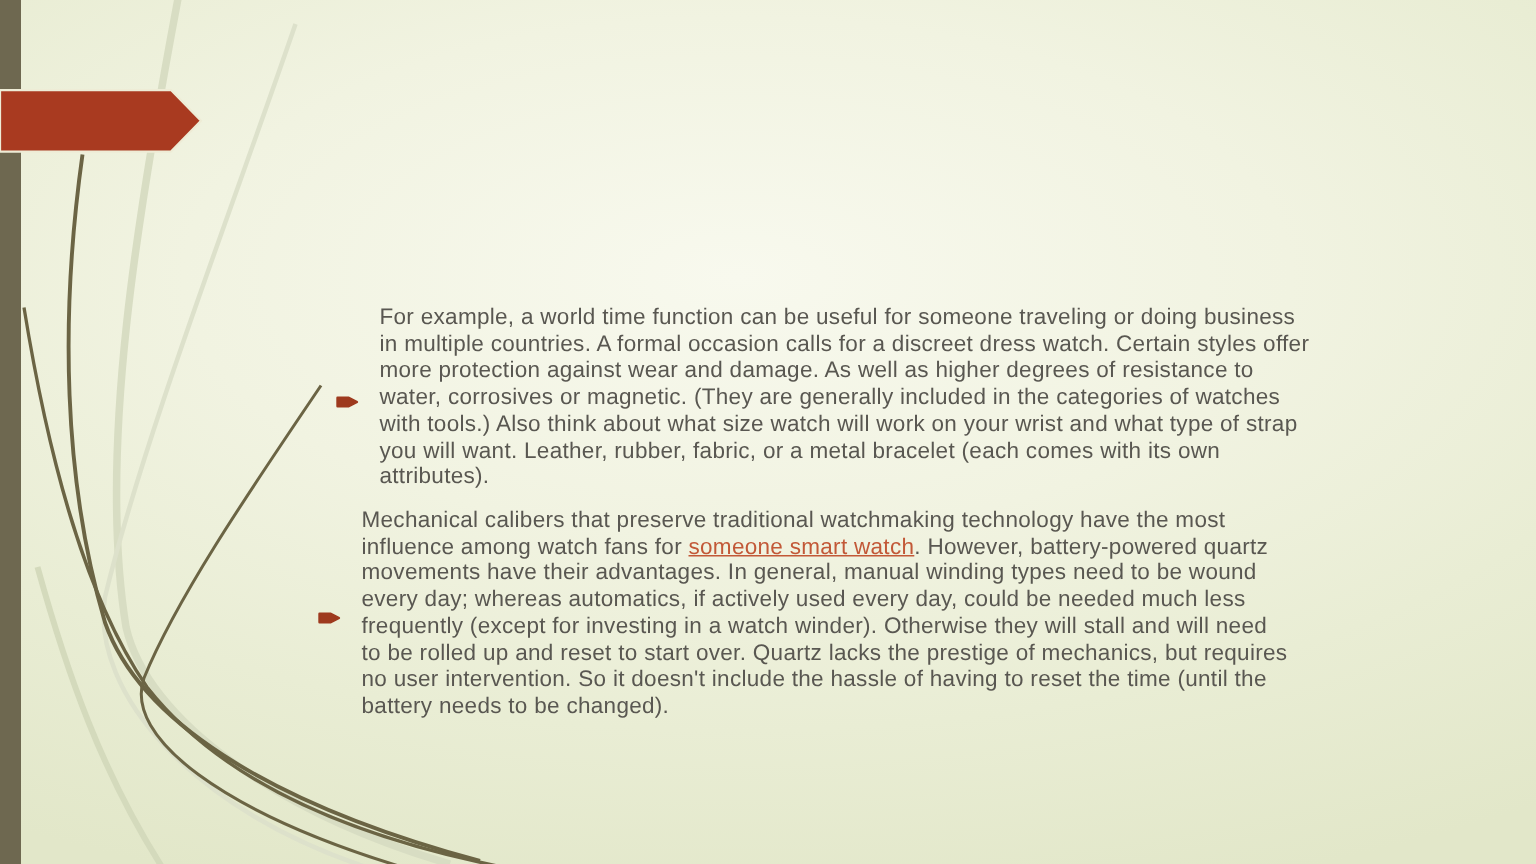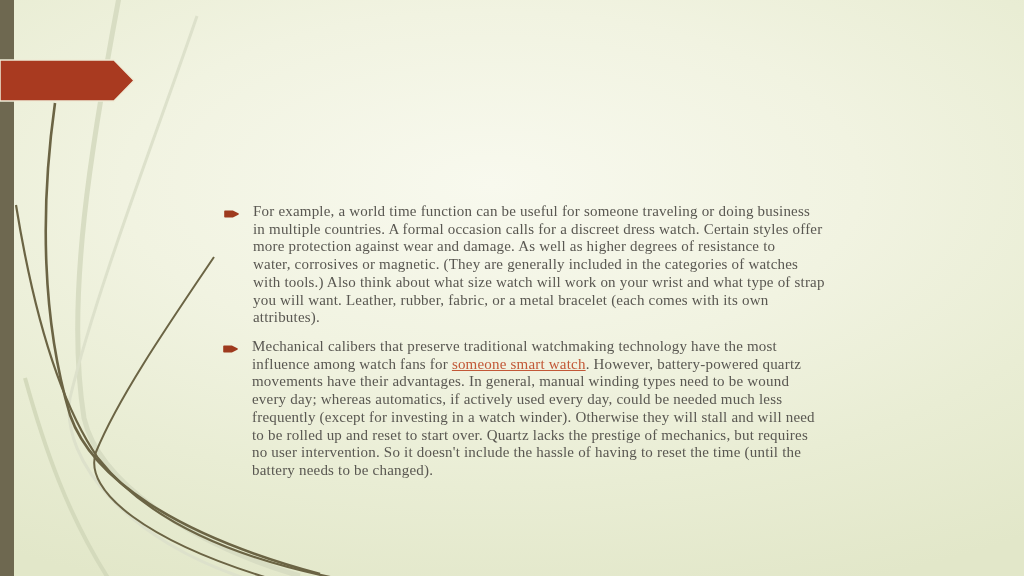--- a/index.html
+++ b/index.html
@@ -11,30 +11,30 @@
     position:absolute;inset:0;
     background:radial-gradient(ellipse 90% 75% at 48% 32%, #f8f9ee 0%, #f1f3e1 40%, #e9edd4 70%, #e2e7c9 100%);
   }
   .accent-bar{
     position:absolute;left:0;top:0;width:14px;height:576px;
     background:#6e6850;
   }
   .grass{position:absolute;left:0;top:0;pointer-events:none;}
   .arrow-banner{position:absolute;left:0;top:58px;pointer-events:none;}
   .bullet-item{
-    position:absolute;display:flex;align-items:flex-start;font-family:Liberation Serif, serif;
+    position:absolute;display:flex;align-items:center;
   }
   .bullet-item .glyph{flex:0 0 15px;margin-top:6px;}
   .bullet-text{
     margin-left:14px;width:700px;
     color:#595751;font-size:15px;line-height:17.7px;letter-spacing:0.2px;
     white-space:pre-line;
   }
   .bullet-1{left:224px;top:203px;}
-  .bullet-2{left:223px;top:338px;}
+  .bullet-2{left:212px;top:338px;}
   a.inline-link{
     color:#c25837;text-decoration:underline;cursor:pointer;
   }
 </style>
 </head>
 <body>
 
 <div class="slide">
 
   <svg class="grass" width="420" height="576" viewBox="0 0 420 576" fill="none">

